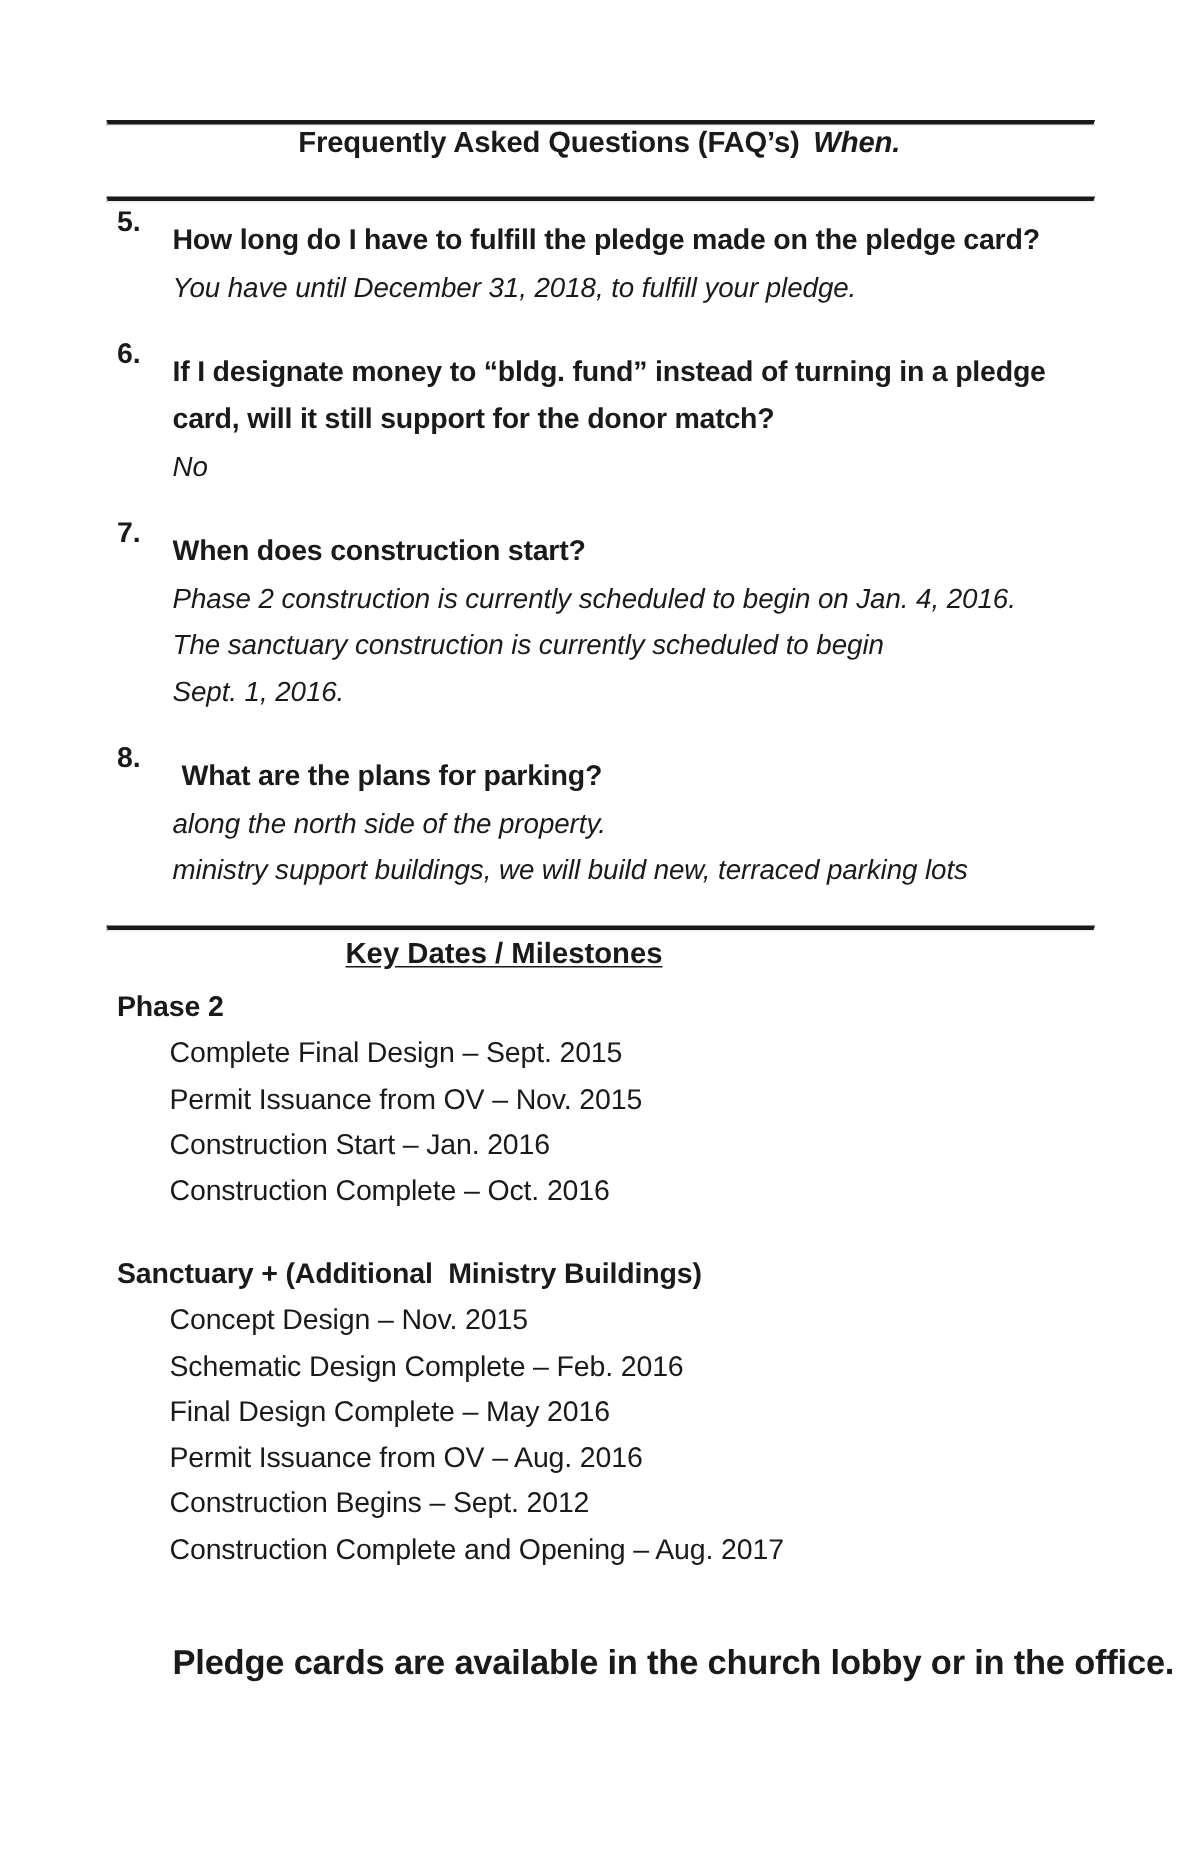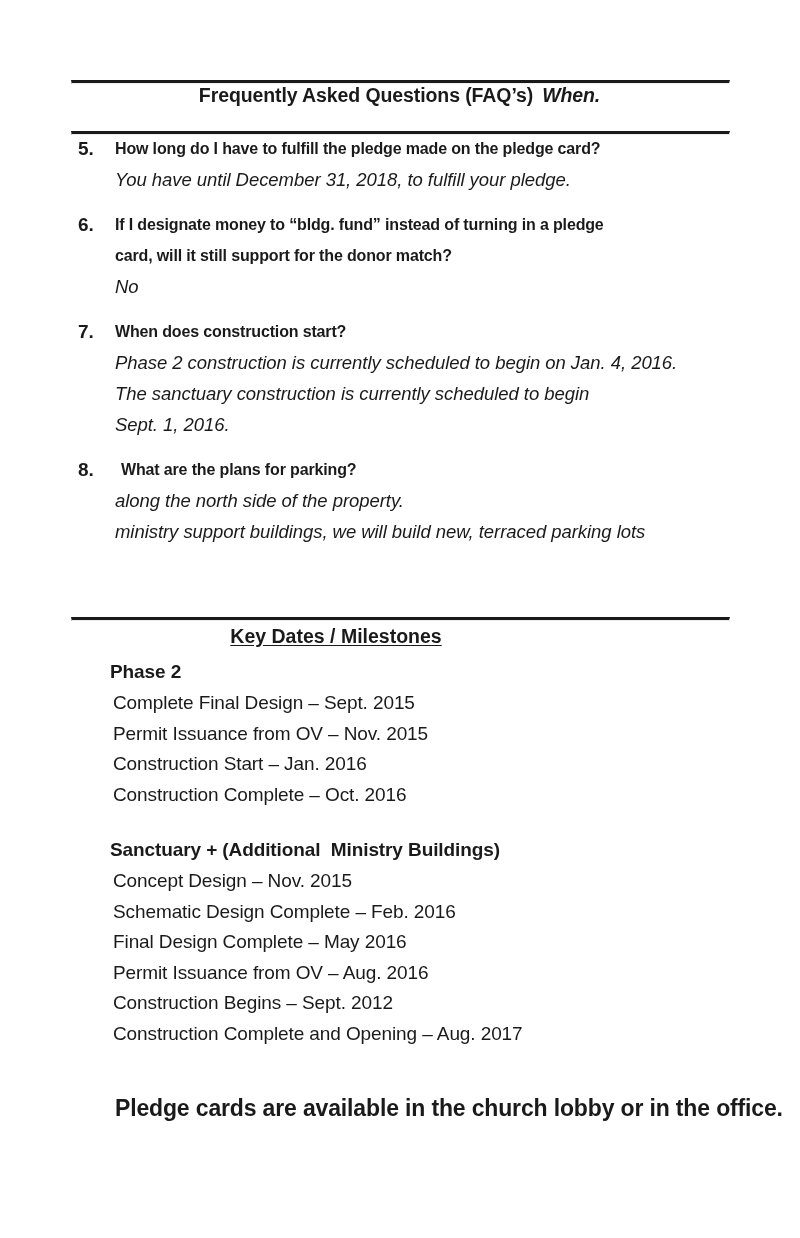--- a/index.html
+++ b/index.html
@@ -75,25 +75,26 @@
     box-sizing: content-box;
     font-size: 19px;
     font-weight: bold;
     line-height: 31px;
   }
   .q-num.wide {
     width: 43px;
     flex: 0 0 43px;
   }
   .q-text {
-    font-size: 16px;
+    font-size: 19px;
     font-weight: bold;
     line-height: 31px;
     max-width: 608px;
     letter-spacing: -0.15px;
+    margin-top: 12px;
   }
   .q-text .l2 { display: block; }
   .answer {
     margin-left: 115px;
     font-size: 18.5px;
     font-style: italic;
     line-height: 31px;
     letter-spacing: -0.05px;
     max-width: 620px;
   }
@@ -111,21 +112,21 @@
     text-align: center;
     font-size: 19.5px;
     font-weight: bold;
     text-decoration: underline;
     text-underline-offset: 2px;
     margin: 0 0 8px 0;
     padding-left: 6px;
   }
   .kd-group { margin-top: 0; }
   .kd-heading {
-    margin-left: 110px;
+    margin-left: 78px;
     font-size: 19px;
     font-weight: bold;
     line-height: 32px;
     letter-spacing: -0.1px;
     white-space: pre;
   }
   .kd-list {
     list-style: none;
     margin: 0;
     padding: 0;

